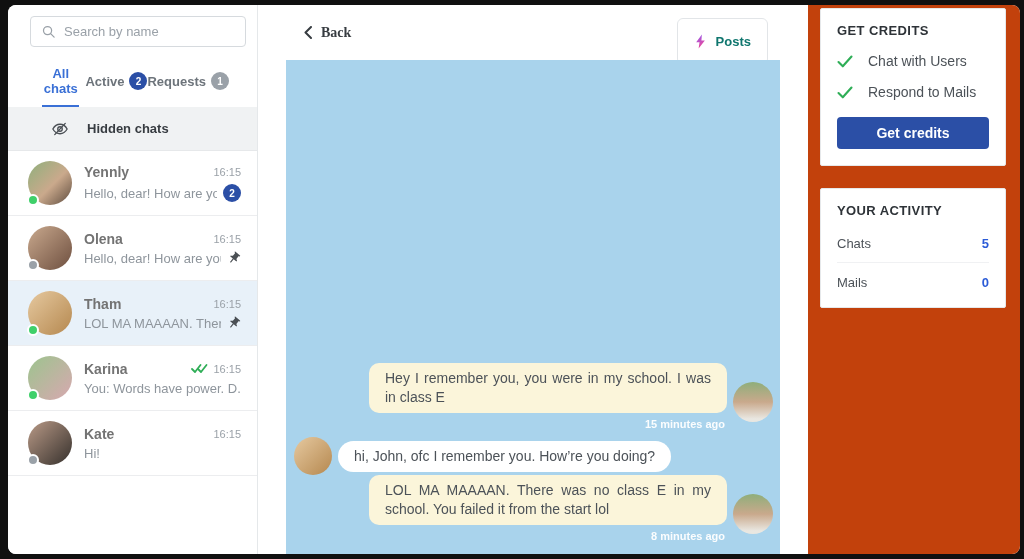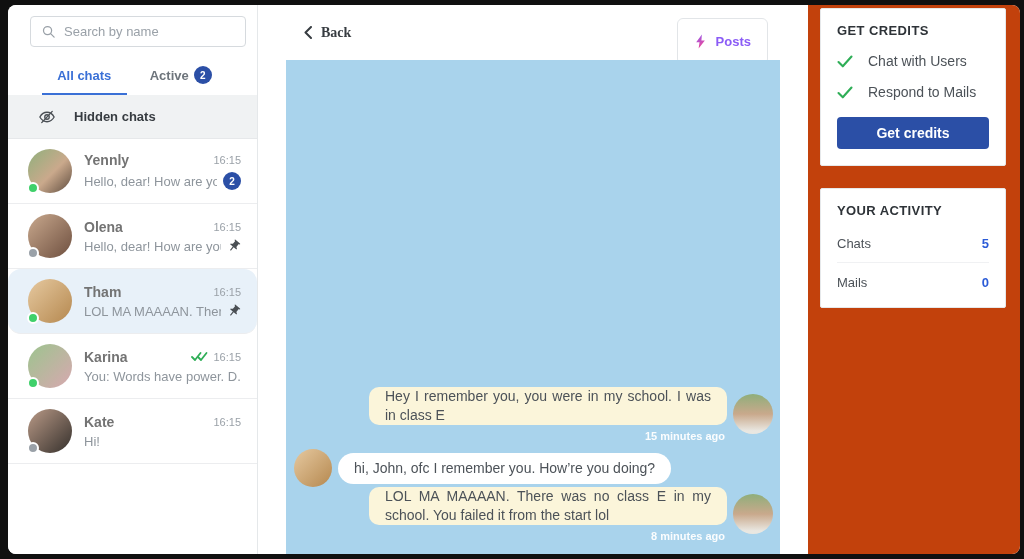--- a/index.html
+++ b/index.html
@@ -21,25 +21,25 @@
   .search-box input::placeholder { color:#9aa1a8; }
 
   .tabs { display:flex; padding:0 28px; }
   .tab { flex:1; text-align:center; padding:9px 0 11px; font-size:13px; font-weight:700; color:#6d747b; position:relative; cursor:pointer; display:flex; justify-content:center; align-items:center; gap:5px; }
   .tab.active { color:#3a70d6; }
   .tab.active::after { content:""; position:absolute; left:6px; right:6px; bottom:0; height:2px; background:#3a70d6; }
   .badge { min-width:18px; height:18px; border-radius:9px; color:#fff; font-size:10px; font-weight:700; display:inline-flex; align-items:center; justify-content:center; padding:0 4px; }
   .badge.blue { background:#2b4fa6; }
   .badge.gray { background:#9aa1a8; }
 
-  .hidden-chats { height:44px; background:#f0f2f3; display:flex; align-items:center; gap:18px; padding-left:30px; font-size:13px; font-weight:700; color:#373c41; border-bottom:1px solid #e6e8ea; cursor:pointer; }
+  .hidden-chats { height:44px; background:#f0f2f3; display:flex; align-items:center; gap:18px; padding-left:43px; font-size:13px; font-weight:700; color:#373c41; border-bottom:1px solid #e6e8ea; cursor:pointer; }
 
   .chat-list { flex:1; overflow:hidden; }
   .chat-item { height:65px; display:flex; align-items:center; gap:12px; padding:0 16px 0 20px; border-bottom:1px solid #ecedef; cursor:pointer; background:#fff; }
-  .chat-item.selected { background:#e8f1f9;border-radius:13px; }
+  .chat-item.selected { background:#e8f1f9; }
   .avatar { width:44px; height:44px; border-radius:50%; position:relative; flex:0 0 44px; }
   .dot { position:absolute; left:-1px; bottom:-1px; width:12px; height:12px; border-radius:50%; border:2px solid #fff; }
   .dot.online { background:#3fd06a; }
   .dot.offline { background:#9aa1a8; }
   .chat-info { flex:1; min-width:0; }
   .line1 { display:flex; align-items:center; justify-content:space-between; }
   .name { font-size:14px; font-weight:700; color:#737373; }
   .meta { display:flex; align-items:center; gap:5px; }
   .time { font-size:11px; color:#9aa1a8; }
   .line2 { display:flex; align-items:center; justify-content:space-between; margin-top:4px; gap:6px; }
@@ -49,28 +49,28 @@
   .av-olena  { background:linear-gradient(135deg,#c9a98e 0%,#6e4f3f 100%); }
   .av-tham   { background:linear-gradient(135deg,#e6c9a0 0%,#b5884f 100%); }
   .av-karina { background:linear-gradient(135deg,#9cc48e 0%,#d8a8b0 100%); }
   .av-kate   { background:linear-gradient(135deg,#b99a87 0%,#35302c 100%); }
   .av-john   { background:linear-gradient(180deg,#8fae7a 0%,#c9a98c 50%,#e9e7e1 92%); }
 
   
   .conversation { flex:0 0 494px; width:494px; display:flex; flex-direction:column; background:#fff; }
   .conv-header { height:55px; display:flex; align-items:center; justify-content:space-between; padding:0 12px 0 18px; }
   .back-btn { display:flex; align-items:center; gap:9px; font-size:14px; font-weight:700; color:#373c41; cursor:pointer;font-family:Liberation Serif, serif; }
-  .posts-btn { display:flex; align-items:center; gap:9px; background:#fff; border:1px solid #e2e5e8; border-radius:6px; padding:14px 16px; font-size:13px; font-weight:700; color:#8b5cf6; font-family:inherit; cursor:pointer;margin-top:18px; }
+  .posts-btn { display:flex; align-items:center; gap:9px; background:#fff; border:1px solid #e2e5e8; border-radius:6px; padding:14px 16px; font-size:13px; font-weight:700; color:#0f766e; font-family:inherit; cursor:pointer;margin-top:18px; }
 
   .chat-area { flex:1; background:#a9d3ec; display:flex; flex-direction:column; justify-content:flex-end; padding-bottom:5px; overflow:hidden; }
   .msg { display:flex; }
   .msg.out { justify-content:flex-end; align-items:flex-end; padding-right:7px; }
   .msg.in  { justify-content:flex-start; align-items:center; padding-left:8px; }
   .bubble { font-size:14px; line-height:1.35; color:#4c5258; }
-  .bubble.out { width:358px; background:#fbf5da; border-radius:10px; padding:0 16px; text-align:justify; }
+  .bubble.out { width:358px; background:#fbf5da; border-radius:10px; padding:6px 16px; text-align:justify; }
   .bubble.in  { background:#fff; border-radius:16px; padding:6px 16px; max-width:360px; }
   .msg-avatar { width:40px; height:40px; border-radius:50%; flex:0 0 40px; }
   .msg.out .msg-avatar { margin-left:6px; margin-bottom:-9px; }
   .msg.in  .msg-avatar { width:38px; height:38px; flex:0 0 38px; margin-right:6px; }
   .ts { font-size:11px; font-weight:700; color:rgba(255,255,255,.95); margin:5px 0 7px; }
   .ts.out { text-align:right; padding-right:55px; }
   .ts.in  { text-align:left; padding-left:53px; }
 
   
   .rightcol { flex:1; background:#c2410c; padding:3px 14px 0 12px; }
@@ -106,20 +106,24 @@
     </div>
 
     <div class="tabs">
       <div class="tab active">
         <span>All chats</span>
       </div>
       <div class="tab">
         <span>Active</span>
         <span class="badge blue">2</span>
       </div>
+      <div class="tab">
+        <span>Requests</span>
+        <span class="badge gray">1</span>
+      </div>
     </div>
 
     <div class="hidden-chats">
       <span class="icon">
         <svg width="18" height="18" viewBox="0 0 24 24" fill="none" stroke="#4a4f54" stroke-width="1.8" stroke-linecap="round" stroke-linejoin="round">
             <path d="M2.5 12s3.5-6.3 9.5-6.3S21.5 12 21.5 12s-3.5 6.3-9.5 6.3S2.5 12 2.5 12z"></path>
             <circle cx="12" cy="12" r="3"></circle>
             <line x1="5" y1="19.5" x2="19" y2="4.5"></line>
           </svg>
       </span>

